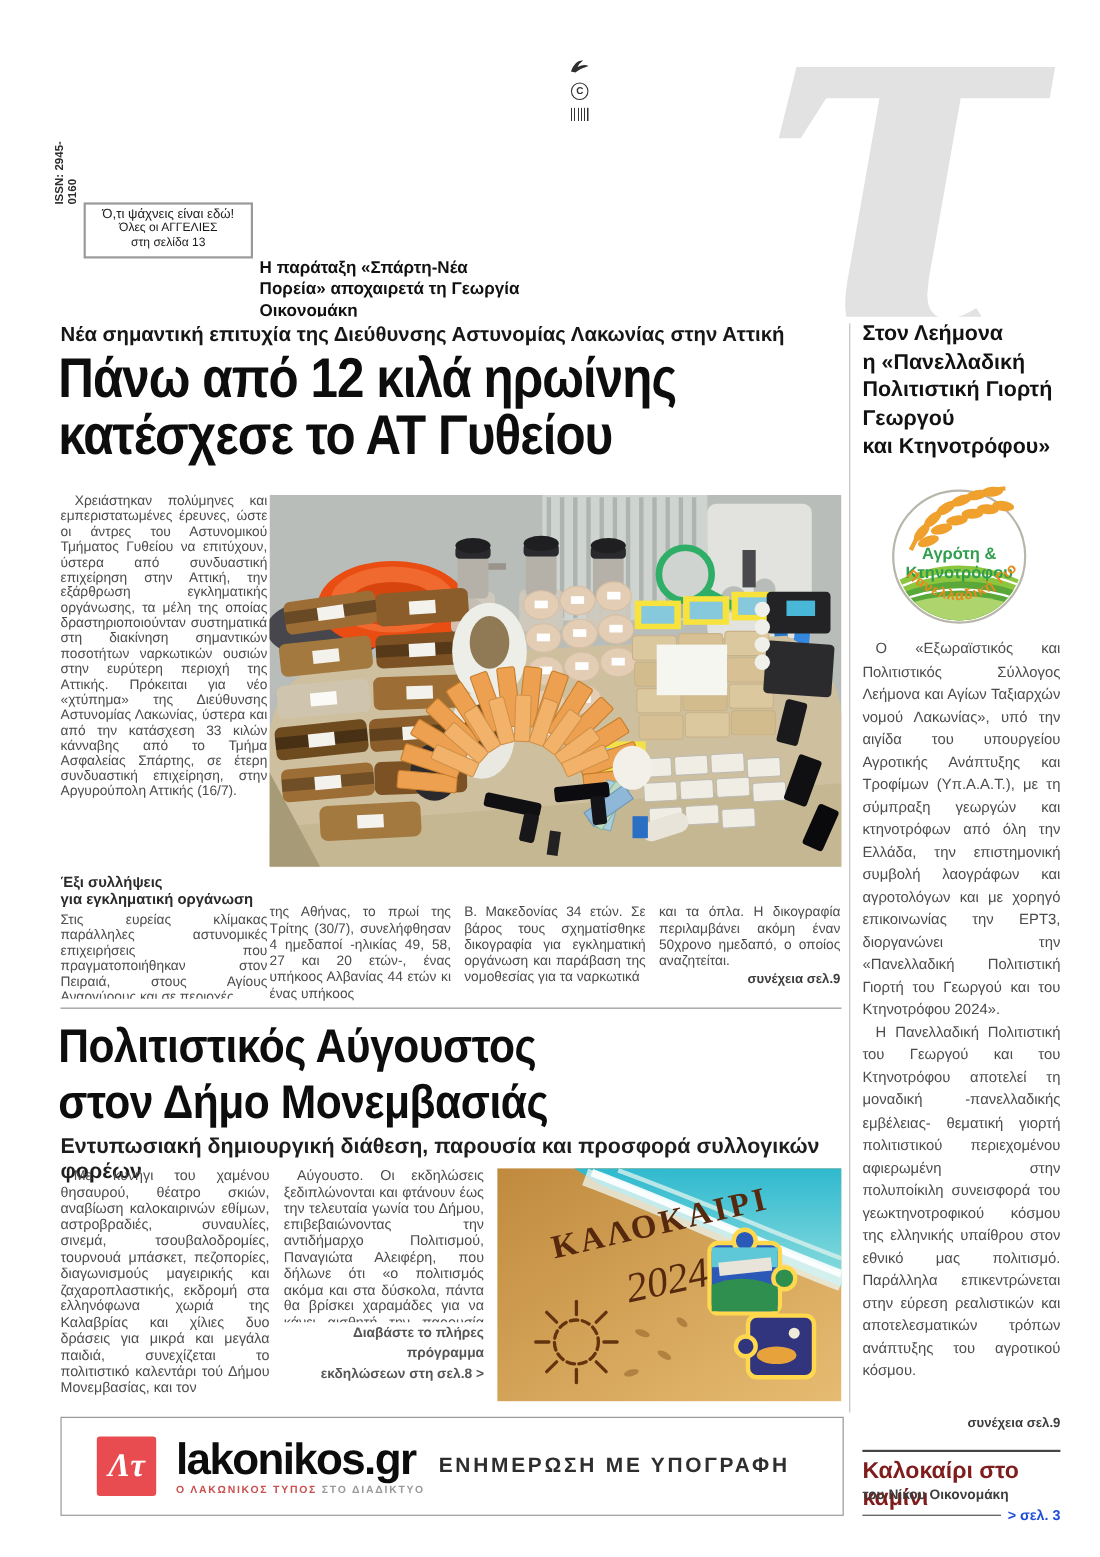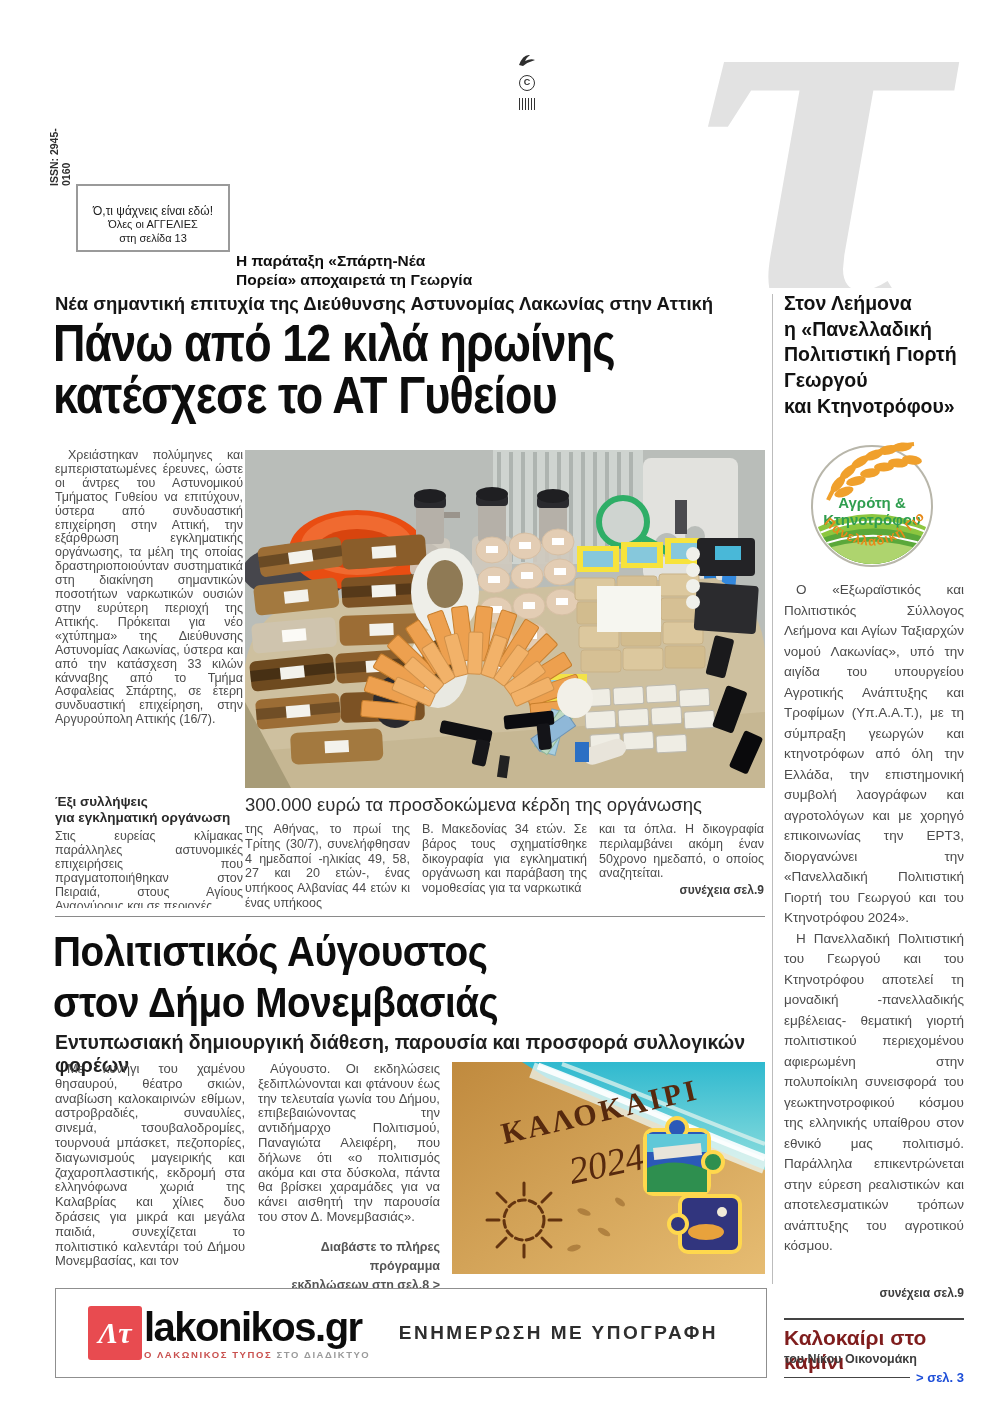--- a/index.html
+++ b/index.html
@@ -6,21 +6,21 @@
   .page{position:relative;width:1000px;height:1415px;background:#fff;overflow:hidden;
         font-family:"Liberation Sans",sans-serif;color:#1a1a1a;}
   .abs{position:absolute;}
   .jt{text-align:justify;}
   
   .mast-zone{position:absolute;left:0;top:0;width:1000px;height:288px;overflow:hidden;}
   .watermark{position:absolute;right:55px;top:-150px;font:italic 700 560px "Liberation Serif",serif;
              color:#e2e2e2;z-index:0;line-height:1;}
   .hz{position:relative;z-index:1;}
   .issn{transform:rotate(180deg);writing-mode:vertical-rl;font-size:10.5px;font-weight:700;color:#2e2e2e;}
-  .clsbox{border:2px solid #9a9a9a;text-align:center;padding:18px 4px 4px;background:#fff;}
+  .clsbox{border:2px solid #9a9a9a;text-align:center;padding:1px 4px 4px;background:#fff;}
   .clsbox .l1{font-size:12px;color:#222;}
   .clsbox .l2,.clsbox .l3{font-size:11px;font-weight:400;line-height:1.25;}
   .teaser .tt{font-size:15.5px;font-weight:800;line-height:1.28;color:#101010;}
   .pgref{font-size:11px;font-weight:800;color:#1d4ed8;}
   .vdiv{width:1px;background:#9a9a9a;}
   .rule{background:#5a5a5a;height:1px;}
   
   .kicker{font-size:18.5px;font-weight:800;color:#161616;}
   .bighead{font-weight:800;color:#0d0d0d;line-height:1.02;letter-spacing:-1px;white-space:nowrap;}
   .bighead span{display:inline-block;transform:scaleX(0.88);transform-origin:left;}
@@ -331,21 +331,20 @@
         <circle cx="448" cy="120" r="7" fill="#f0f0ea"></circle>
         <circle cx="448" cy="136" r="7" fill="#f0f0ea"></circle>
         <circle cx="448" cy="152" r="7" fill="#f0f0ea"></circle>
         <rect x="470" y="185" width="20" height="40" rx="3" fill="#1a1a1c" transform="rotate(14 470 185)"></rect>
         <rect x="482" y="235" width="22" height="44" rx="3" fill="#101012" transform="rotate(20 482 235)"></rect>
         <rect x="500" y="280" width="20" height="40" rx="3" fill="#0a0a0c" transform="rotate(24 500 280)"></rect>
       </g>
     </svg>
   </div>
 
-  <div class="abs caption" style="left:245px;top:794px;width:520px;">300.000 ευρώ τα προσδοκώμενα κέρδη της οργάνωσης</div>
 
   <div class="abs" style="left:55px;top:794px;width:188px;">
     <div class="subhead">
       <div>Έξι συλλήψεις</div>
       <div>για εγκληματική οργάνωση</div>
     </div>
     <div class="bodytxt jt" style="margin-top:4px;height:78px;overflow:hidden;">Στις ευρείας κλίμακας παράλληλες αστυνομικές επιχειρήσεις που πραγματοποιήθηκαν στον Πειραιά, στους Αγίους Αναργύρους και σε περιοχές</div>
   </div>
 
   <div class="abs colrow" style="left:245px;top:822px;width:520px;height:92px;overflow:hidden;">
@@ -364,21 +363,21 @@
     <span>στον Δήμο Μονεμβασιάς</span>
   </div>
   <div class="abs h2sub" style="left:55px;top:1031px;width:710px;">Εντυπωσιακή δημιουργική διάθεση, παρουσία και προσφορά συλλογικών φορέων</div>
 
   <div class="abs a2col" style="left:55px;top:1062px;width:190px;height:224px;">
     <p>Με κυνήγι του χαμένου θησαυρού, θέατρο σκιών, αναβίωση καλοκαιρινών εθίμων, αστροβραδιές, συναυλίες, σινεμά, τσουβαλοδρομίες, τουρνουά μπάσκετ, πεζοπορίες, διαγωνισμούς μαγειρικής και ζαχαροπλαστικής, εκδρομή στα ελληνόφωνα χωριά της Καλαβρίας και χίλιες δυο δράσεις για μικρά και μεγάλα παιδιά, συνεχίζεται το πολιτιστικό καλεντάρι τού Δήμου Μονεμβασίας, και τον</p>
   </div>
   <div class="abs a2col" style="left:258px;top:1062px;width:182px;height:168px;">
     <p>Αύγουστο. Οι εκδηλώσεις ξεδιπλώνονται και φτάνουν έως την τελευταία γωνία του Δήμου, επιβεβαιώνοντας την αντιδήμαρχο Πολιτισμού, Παναγιώτα Αλειφέρη, που δήλωνε ότι «ο πολιτισμός ακόμα και στα δύσκολα, πάντα θα βρίσκει χαραμάδες για να κάνει αισθητή την παρουσία του στον Δ. Μονεμβασιάς».</p>
   </div>
-  <div class="abs readmore" style="left:258px;top:1238px;width:182px;">
+  <div class="abs readmore" style="left:258px;top:1202px;width:182px;">
     <div>Διαβάστε το πλήρες πρόγραμμα</div>
     <div>εκδηλώσεων στη σελ.8 &gt;</div>
   </div>
 
   <div class="abs" style="left:452px;top:1062px;width:313px;height:212px;">
     <svg width="313" height="212" viewBox="0 0 313 212">
       <defs>
         <linearGradient id="sandG" x1="0" y1="0" x2="1" y2="1">
           <stop offset="0" stop-color="#c08a3e"></stop>
             <stop offset="1" stop-color="#e6bc72"></stop>
@@ -423,21 +422,21 @@
       <g transform="translate(258,162)">
         <rect x="-30" y="-28" width="60" height="56" rx="8" fill="#31357e" stroke="#ffd84d" stroke-width="4"></rect>
         <circle cx="-32" cy="0" r="9" fill="#31357e" stroke="#ffd84d" stroke-width="4"></circle>
         <ellipse cx="-4" cy="8" rx="18" ry="8" fill="#e8a23c"></ellipse>
         <circle cx="12" cy="-12" r="5" fill="#f0ead8"></circle>
       </g>
     </svg>
   </div>
 
   <div class="abs banner" style="left:55px;top:1288px;width:710px;height:88px;">
-    <div style="display:flex;align-items:center;gap:2px;margin-left:32px;">
+    <div style="display:flex;align-items:center;gap:18px;margin-left:32px;">
       <div class="redbox">Λτ</div>
       <div>
         <div class="sitename">lakonikos.gr</div>
         <div class="tagline">
           <span class="tr">Ο ΛΑΚΩΝΙΚΟΣ ΤΥΠΟΣ </span><span class="tg">ΣΤΟ ΔΙΑΔΙΚΤΥΟ</span>
         </div>
       </div>
     </div>
     <div class="slogan" style="margin-left:auto;margin-right:48px;">ΕΝΗΜΕΡΩΣΗ ΜΕ ΥΠΟΓΡΑΦΗ</div>
   </div>

